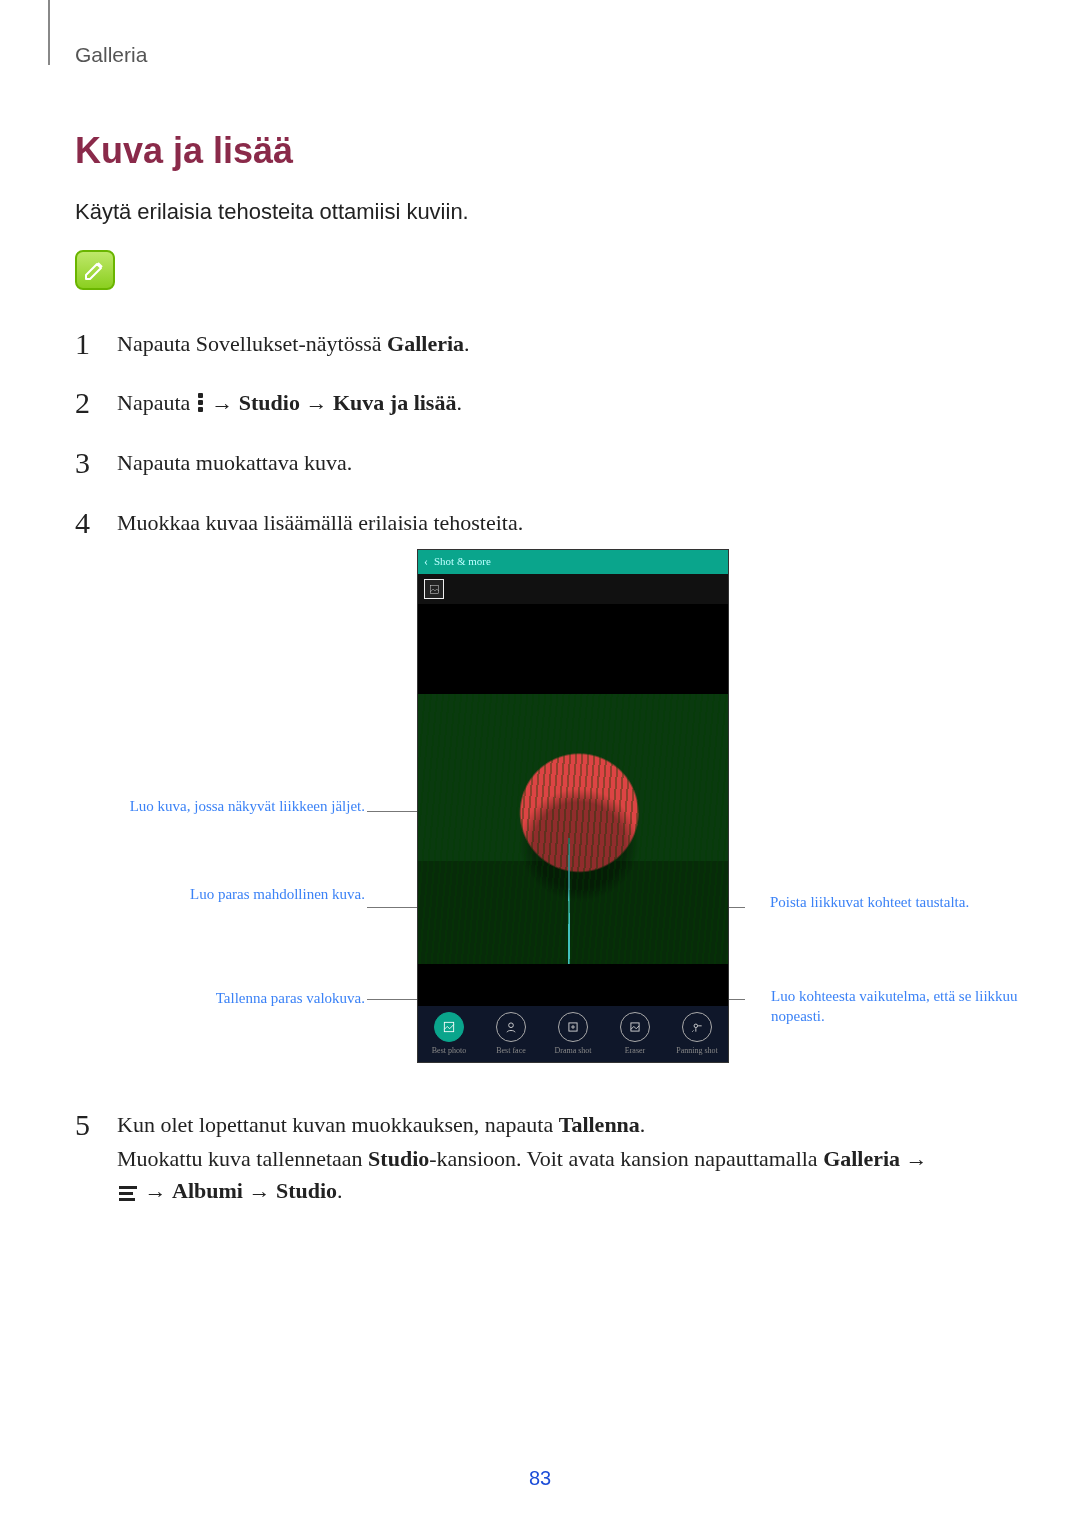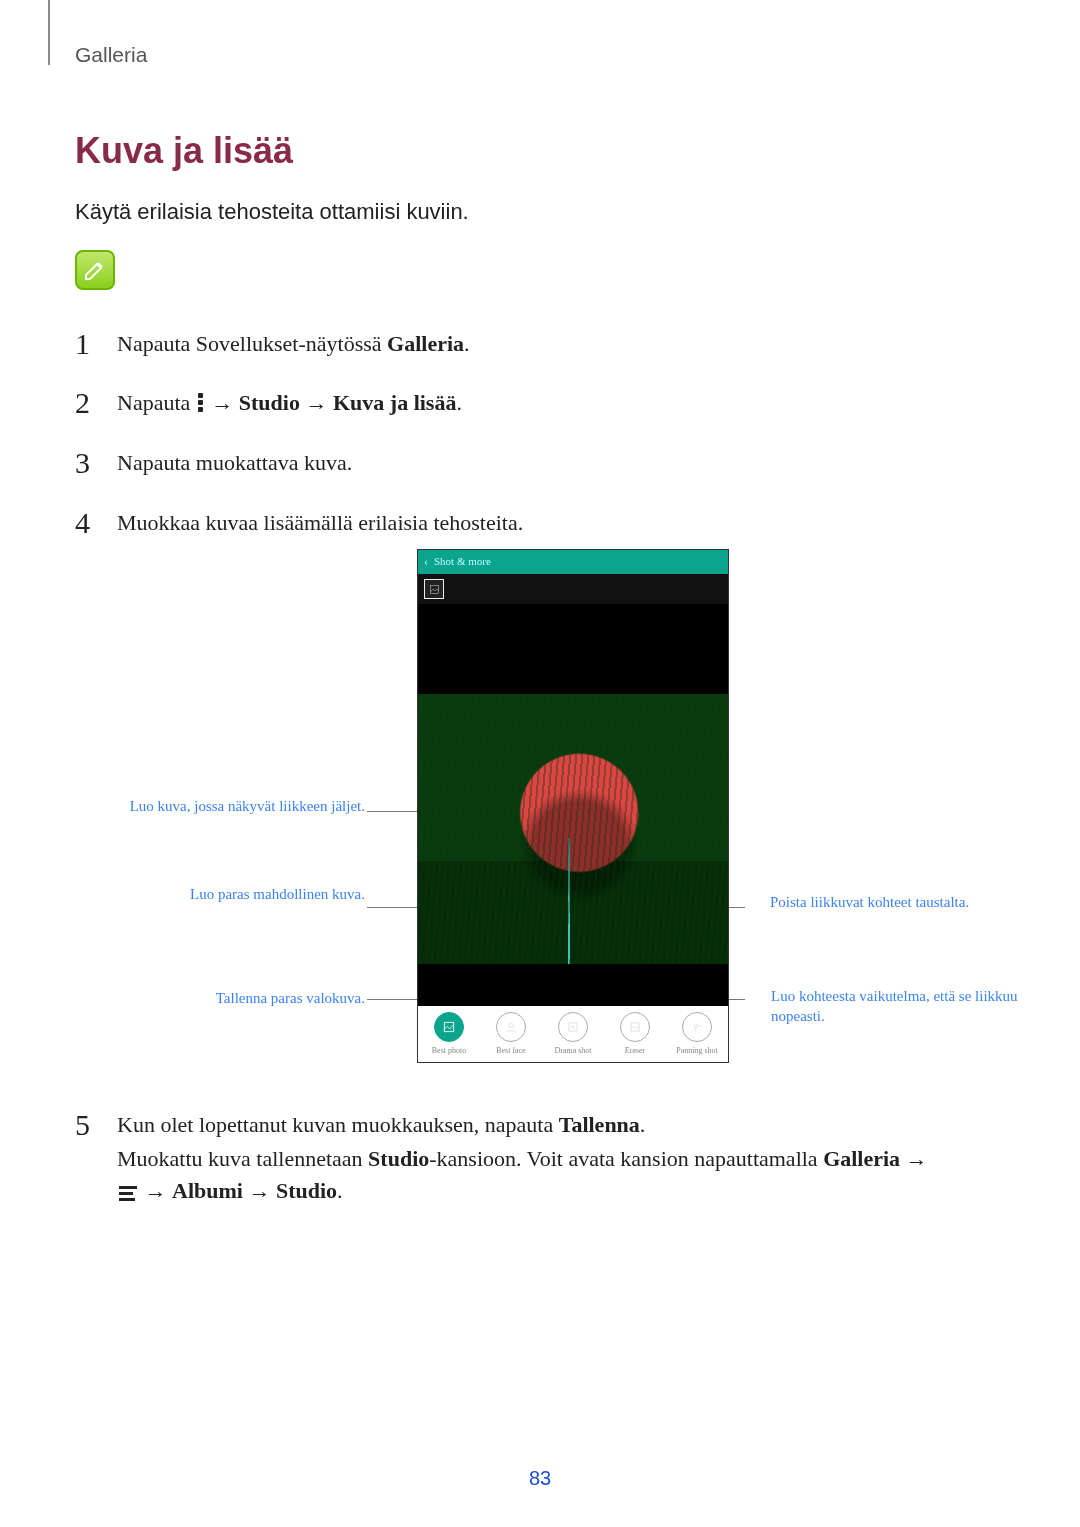--- a/index.html
+++ b/index.html
@@ -178,21 +178,21 @@
   }
   
   .guide-v, .guide-h { position:absolute; background: rgba(76,221,221,0.85); }
   .gv1 { left: 150px; top: 144px; width:2px; height: 270px; }
 
   .black-gap2 { height: 44px; background:#000; position:relative; }
   .tool-row {
     position:absolute; bottom:0; left:0; right:0;
     height: 56px;
     display:flex;
-    background:#ffffff;
+    background:#0f172a;
   }
   .tool {
     flex:1;
     display:flex;
     flex-direction:column;
     align-items:center;
     justify-content:center;
     gap:3px;
     color:#888;
     font-size:8px;

